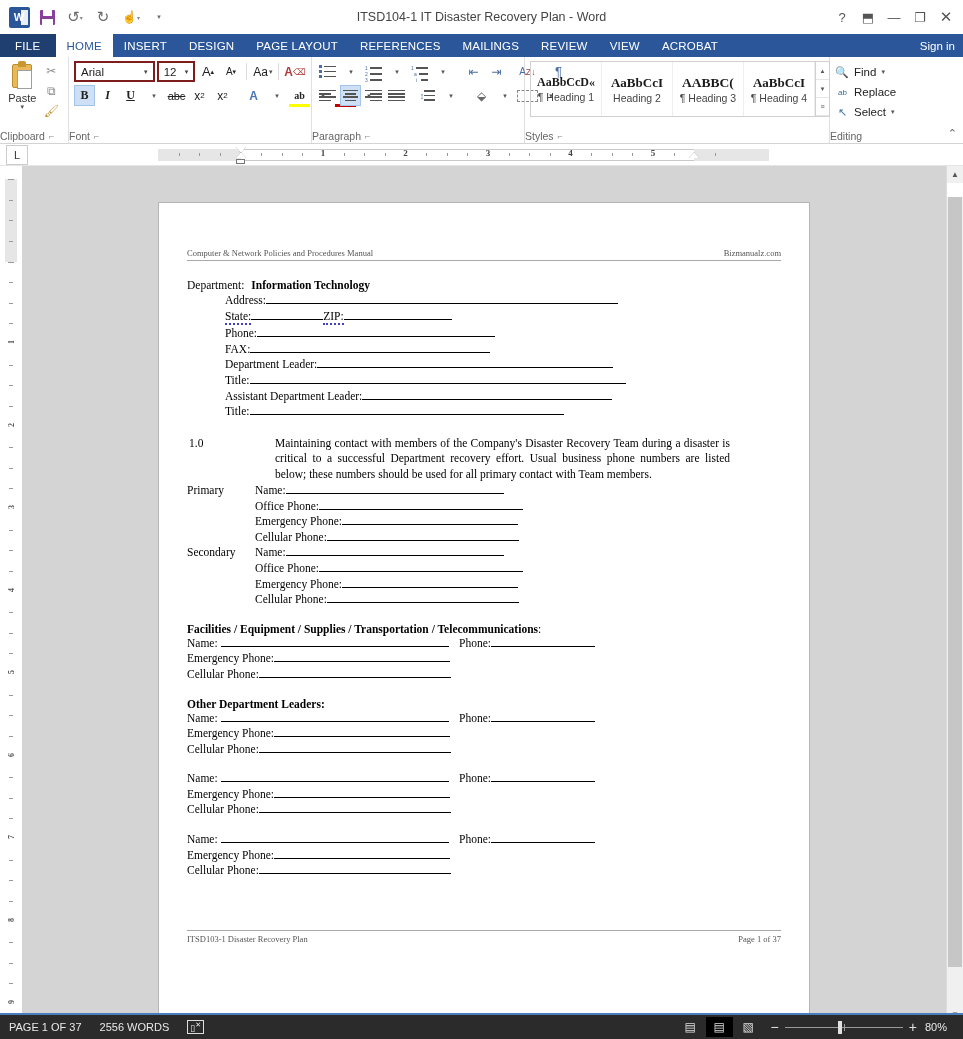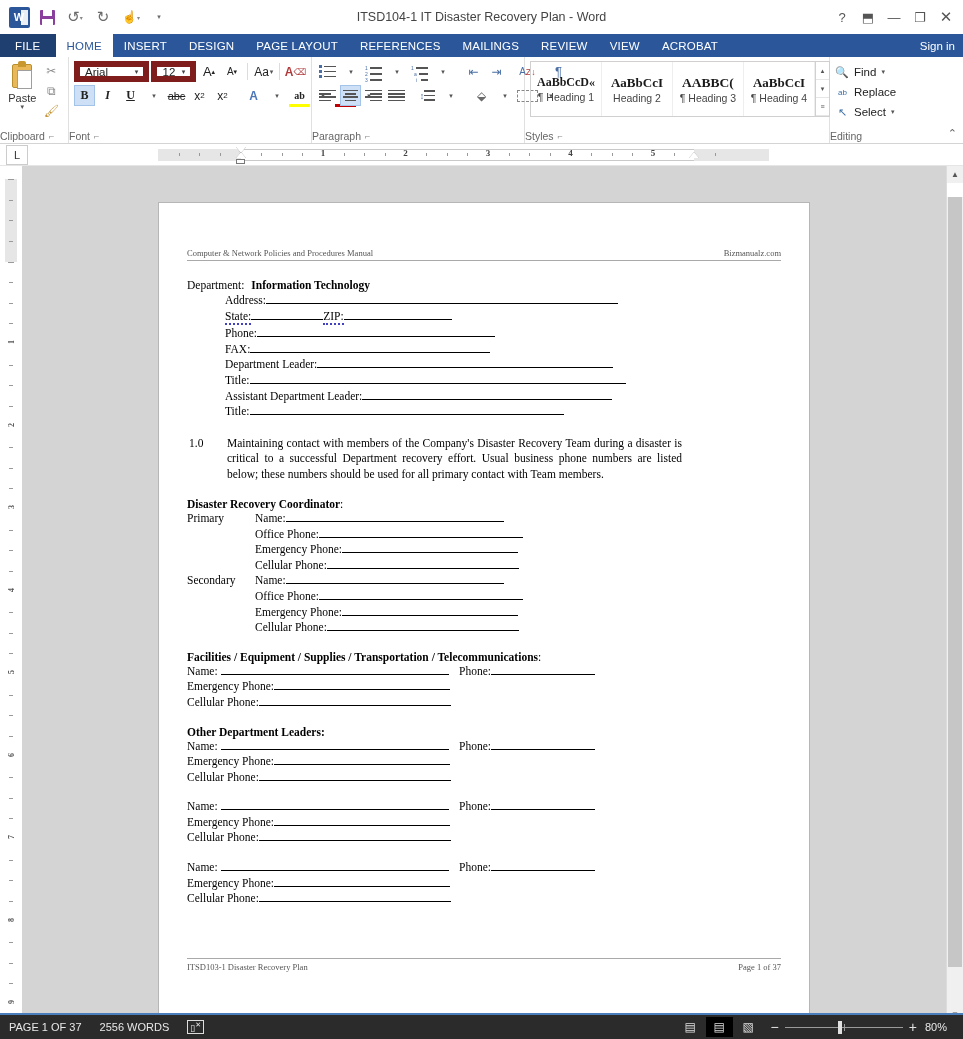--- a/index.html
+++ b/index.html
@@ -89,21 +89,21 @@
   .paste-txt { font-size: 11px; color: #333; margin-top: 1px; }
   .mini-caret { font-size: 7px; color: #555; line-height: 6px; }
   .clip-right { width: 27px; display: flex; flex-direction: column;
                 align-items: center; padding-top: 2px; gap: 5px; }
   .mini-ico { font-size: 12px; color: #8a8a8a; height: 15px; display:flex; align-items:center;}
 
   
   .g-font { width: 243px; }
   .font-rows { display: flex; flex-direction: column; gap: 3px; width: 100%; }
   .frow { display: flex; align-items: center; gap: 2px; }
-  .combo { border: 6px solid #7f1d1d; background: #fff; height: 21px;
+  .combo { border: 2px solid #7f1d1d; background: #fff; height: 21px;
            display: flex; align-items: center; font-size: 11.5px; color: #222; }
   .combo .cval { padding: 0 3px 0 5px; flex: 1; white-space: nowrap; overflow: hidden; }
   .combo .carr { width: 14px; text-align: center; font-size: 7px; color: #444; }
   .cb-fontname { width: 96px; }
   .cb-fontsize { width: 45px; }
   .ibtn { height: 21px; min-width: 21px; display: flex; align-items: center;
           justify-content: center; font-size: 12px; color: #222; padding: 0 2px; }
   .ibtn.on { background: #cde0f5; border: 1px solid #a3c4e8; }
   .sep { width: 1px; height: 17px; background: #dcdcdc; margin: 0 3px; }
   .sup { font-size: 12px; }
@@ -204,21 +204,21 @@
   .caret-bar { display:inline-block; width:1.5px; height:13px; background:#000;
                vertical-align:-2px; margin-right:1px; }
   .line-dept { font-size:11.5px; margin-bottom:1px; }
   .bold { font-weight:bold; }
   .frow-doc { font-size:11.5px; line-height:14.6px; display:flex; align-items:baseline;
               padding-left:38px; }
   .frow-doc .lbl { white-space:nowrap; }
   .ul { border-bottom: 1px solid #000; display:inline-block; height:12px; }
   .squig { border-bottom: 2px dotted #4040c0; }
   .para { display:flex; font-size:11.5px; line-height:15.4px; margin-top:17px;
-          padding-left: 2px; }
+          padding-left: 2px; gap: 48px; }
   .para .num { width:38px; flex:none; }
   .para .txt { width: 455px; text-align: justify; }
   .sec-head { font-weight:bold; font-size:11.5px; margin-top:16px; margin-bottom:0px; }
   .sec-head .plain { font-weight:normal; }
   .rowlbl { width:68px; flex:none; }
   .two-col { display:flex; }
   .two-col .c1 { width: 272px; flex:none; }
   .two-col .c2 { display:flex; align-items:baseline; }
   .doc-ftr { display:flex; justify-content:space-between; font-size:8.5px;
              color:#555; border-top:1px solid #a9a9a9; padding-top:3px;
@@ -714,23 +714,20 @@
               <span class="lbl">Title:</span> 
               <span class="ul" style="width: 314px;"></span>
             </div>
           </div>
 
         <div class="para">
           <div class="num">1.0</div>
           <div class="txt">Maintaining contact with members of the Company's Disaster Recovery Team during a disaster is critical to a successful Department recovery effort. Usual business phone numbers are listed below; these numbers should be used for all primary contact with Team members.</div>
         </div>
 
-        <div class="sec-head">
-          <span>Disaster Recovery Coordinator</span><span class="plain">:</span>
-        </div>
         <div id="coord-block">
             <div class="frow-doc" style="padding-left: 0px;">
               <span class="rowlbl">Primary</span>
               <span class="lbl">Name:</span> 
               <span class="ul" style="width: 218px;"></span>
             </div>
             <div class="frow-doc" style="padding-left: 0px;">
               <span class="rowlbl"></span>
               <span class="lbl">Office Phone:</span> 
               <span class="ul" style="width: 204px;"></span>

